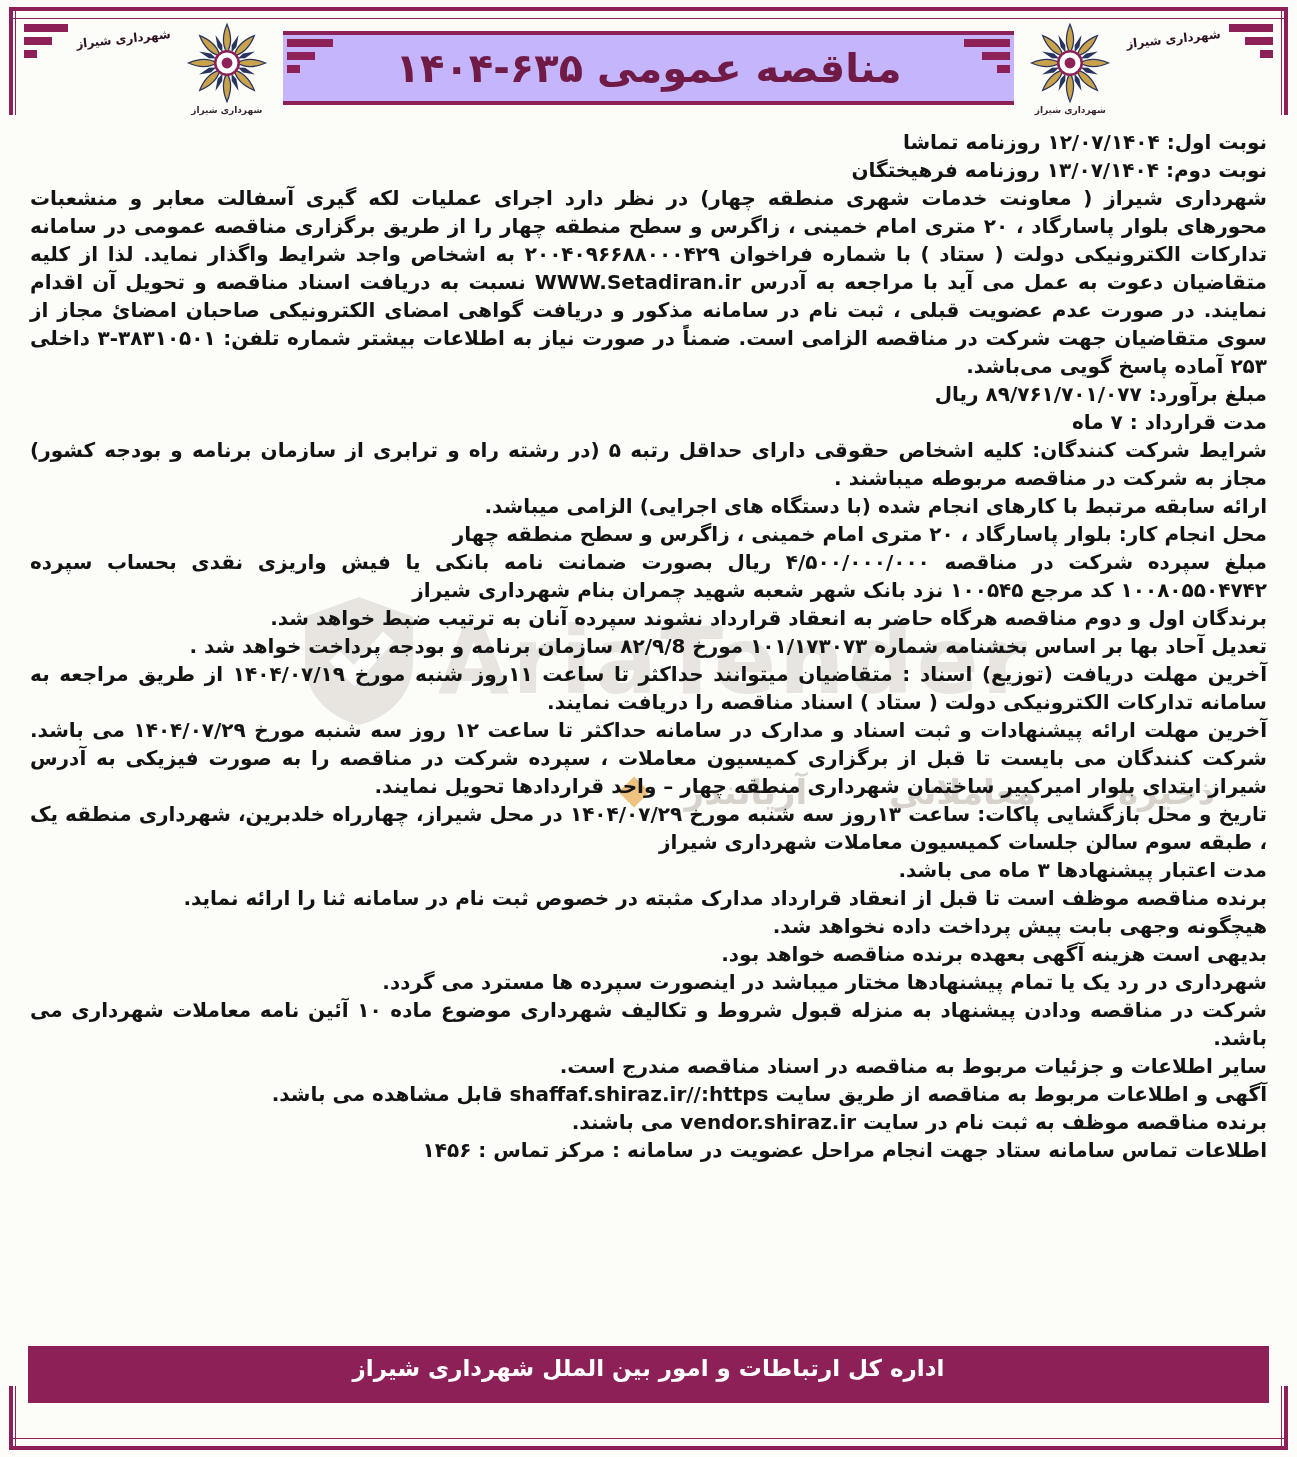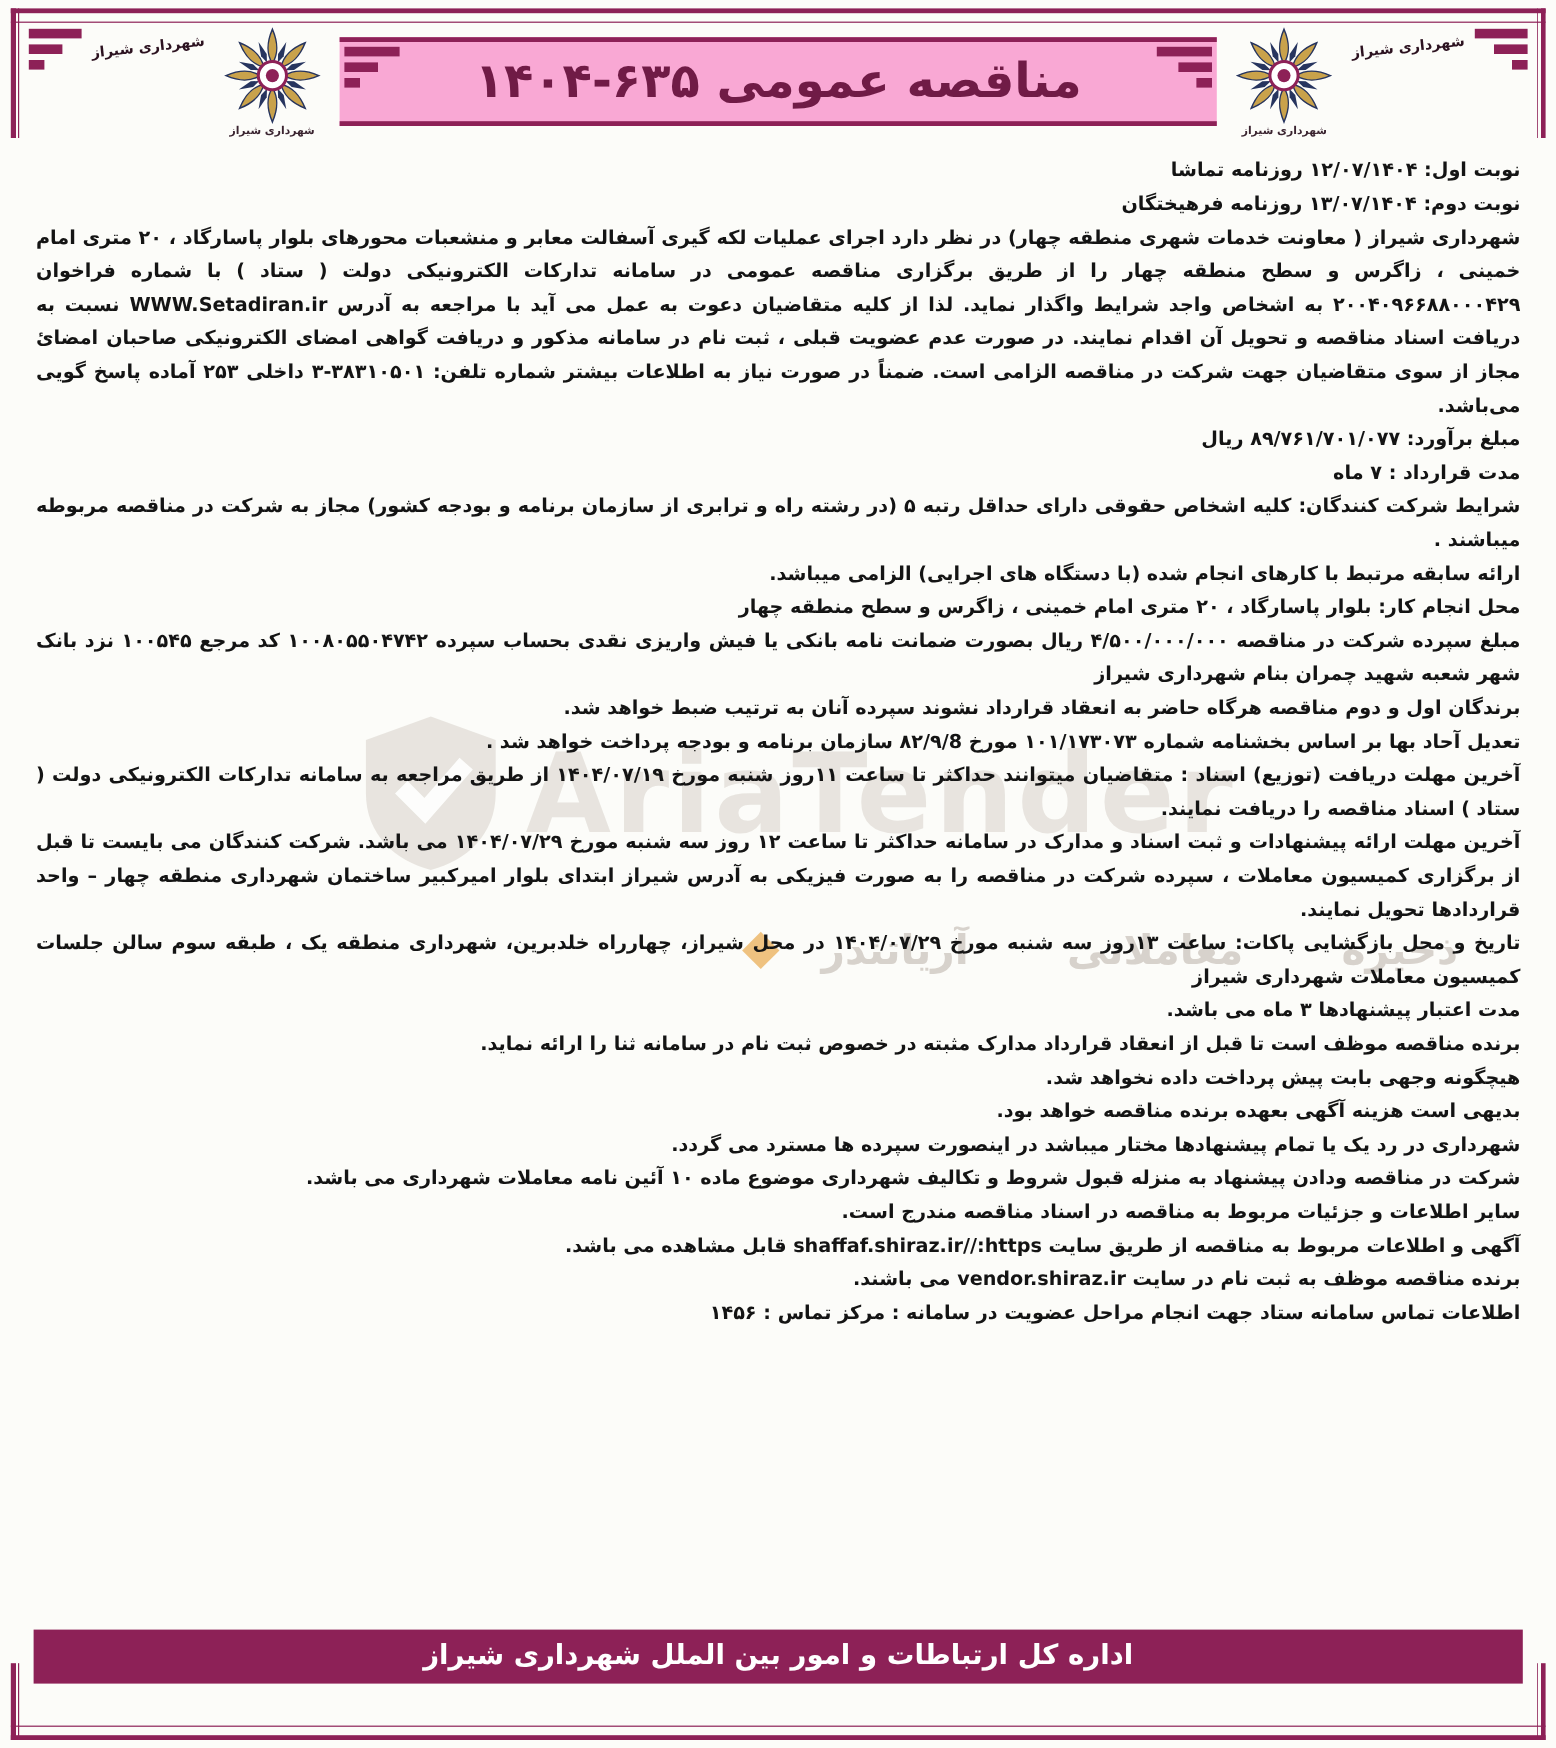--- a/index.html
+++ b/index.html
@@ -38,45 +38,45 @@
   .corner i{display:block;height:8px;background:var(--maroon);}
   .corner.left i:nth-child(1){width:100%;} .corner.left i:nth-child(2){width:64%;} .corner.left i:nth-child(3){width:30%;}
   .corner.right{align-items:flex-end;}
   .corner.right i:nth-child(1){width:100%;} .corner.right i:nth-child(2){width:64%;} .corner.right i:nth-child(3){width:30%;}
 
   .logo-group{display:flex;flex-direction:column;align-items:center;width:96px;}
   .logo-caption{font-size:9px;color:#3a2430;font-weight:bold;direction:rtl;white-space:nowrap;}
   .script{font-size:12px;color:#2c1220;font-weight:bold;direction:rtl;align-self:flex-start;margin-top:14px;white-space:nowrap;transform:rotate(-6deg);}
 
   .title-band{flex:1;height:66px;border-top:4px solid var(--maroon);border-bottom:4px solid var(--maroon);
-    display:flex;align-items:center;justify-content:center;position:relative;background:#f9a8d4;}
+    display:flex;align-items:center;justify-content:center;position:relative;background:#c4b5fd;}
   .cap{position:absolute;top:4px;width:46px;display:flex;flex-direction:column;gap:5px;}
   .cap i{display:block;height:8px;background:var(--maroon);}
   .cap.left{left:4px;align-items:flex-start;}
   .cap.right{right:4px;align-items:flex-end;}
   .cap i:nth-child(1){width:100%;} .cap i:nth-child(2){width:62%;} .cap i:nth-child(3){width:28%;}
   .title-band h1{margin:0;font-size:40px;font-weight:bold;color:var(--maroon-dark);direction:rtl;letter-spacing:1px;}
 
   
   .body{position:absolute;top:128px;left:30px;right:30px;direction:rtl;z-index:2;}
-  .body p{margin:0;font-size:16px;line-height:28px;font-weight:700;color:var(--ink);
+  .body p{margin:0;font-size:20px;line-height:28px;font-weight:700;color:var(--ink);
     text-align:justify;text-justify:inter-word;}
 
   
   .watermark{position:absolute;inset:0;z-index:1;pointer-events:none;}
   .wm-logo{position:absolute;top:592px;left:300px;display:flex;align-items:center;gap:20px;opacity:.55;}
   .wm-brand{font-size:92px;font-weight:bold;color:var(--wm-gray);letter-spacing:3px;}
   .wm-tagline{position:absolute;top:772px;left:240px;right:82px;direction:rtl;display:flex;align-items:center;
     gap:40px;color:#cfc8c1;font-size:34px;font-weight:bold;opacity:.8;white-space:nowrap;overflow:hidden;}
   .wm-tagline span{letter-spacing:18px;word-spacing:70px;}
   .wm-accent{width:22px;height:22px;background:#e8a33d;transform:rotate(45deg);flex:0 0 auto;opacity:.8;}
 
   
   .footer-band{position:absolute;left:28px;right:28px;bottom:54px;background:var(--maroon);
-    color:#ffffff;text-align:center;font-size:23px;font-weight:bold;padding:9px 0 10px;direction:rtl;z-index:3;}
+    color:#ffffff;text-align:center;font-size:23px;font-weight:bold;padding:9px 0 22px;direction:rtl;z-index:3;}
 </style>
 </head>
 <body>
 
 <div class="page">
 
   <div class="rule-top"></div>
   <div class="rule-bottom"></div>
   <div class="stub tl"></div>
   <div class="stub tr"></div>

